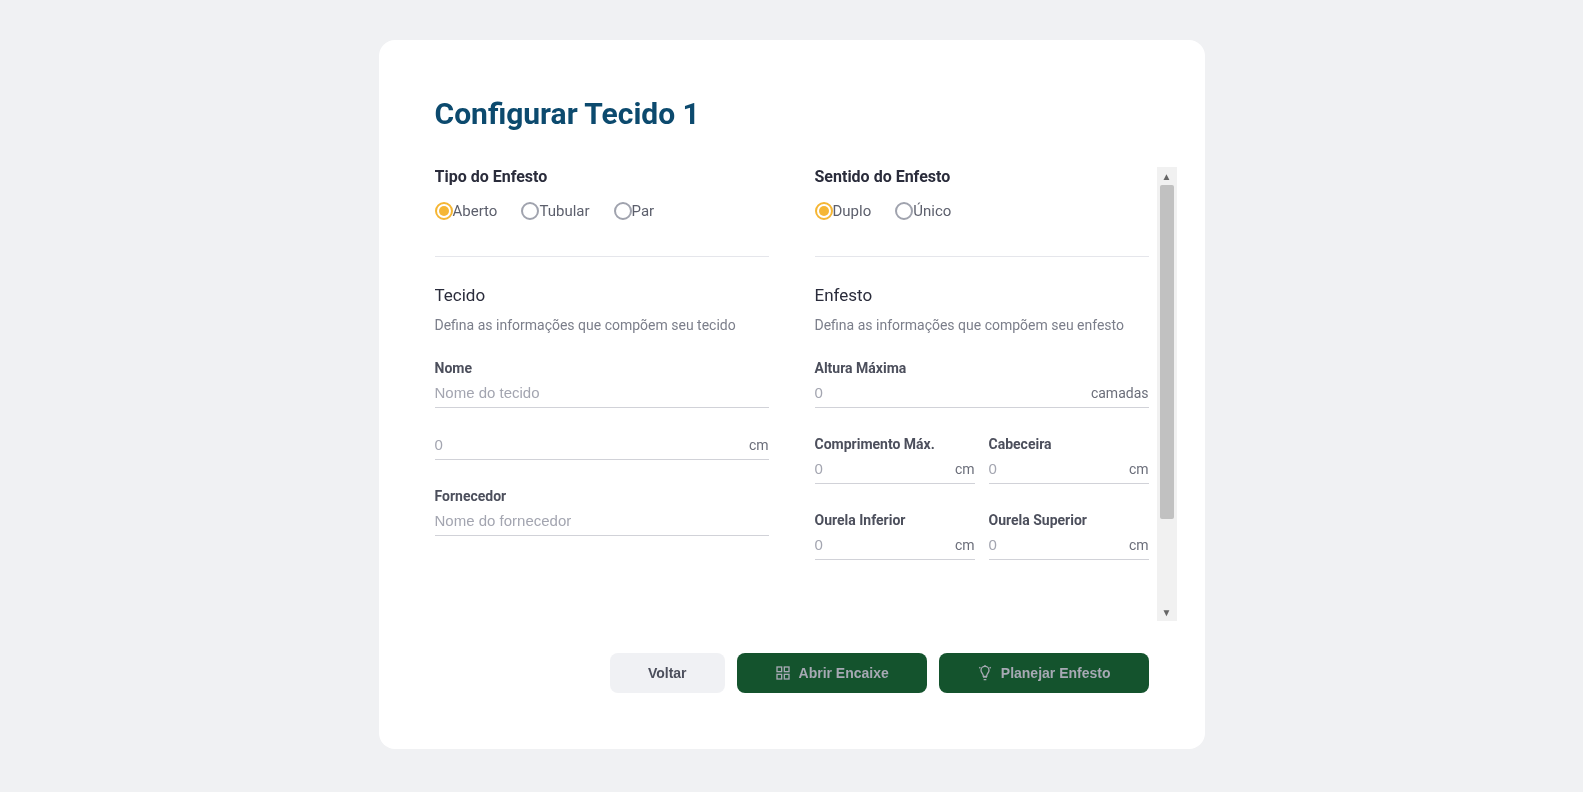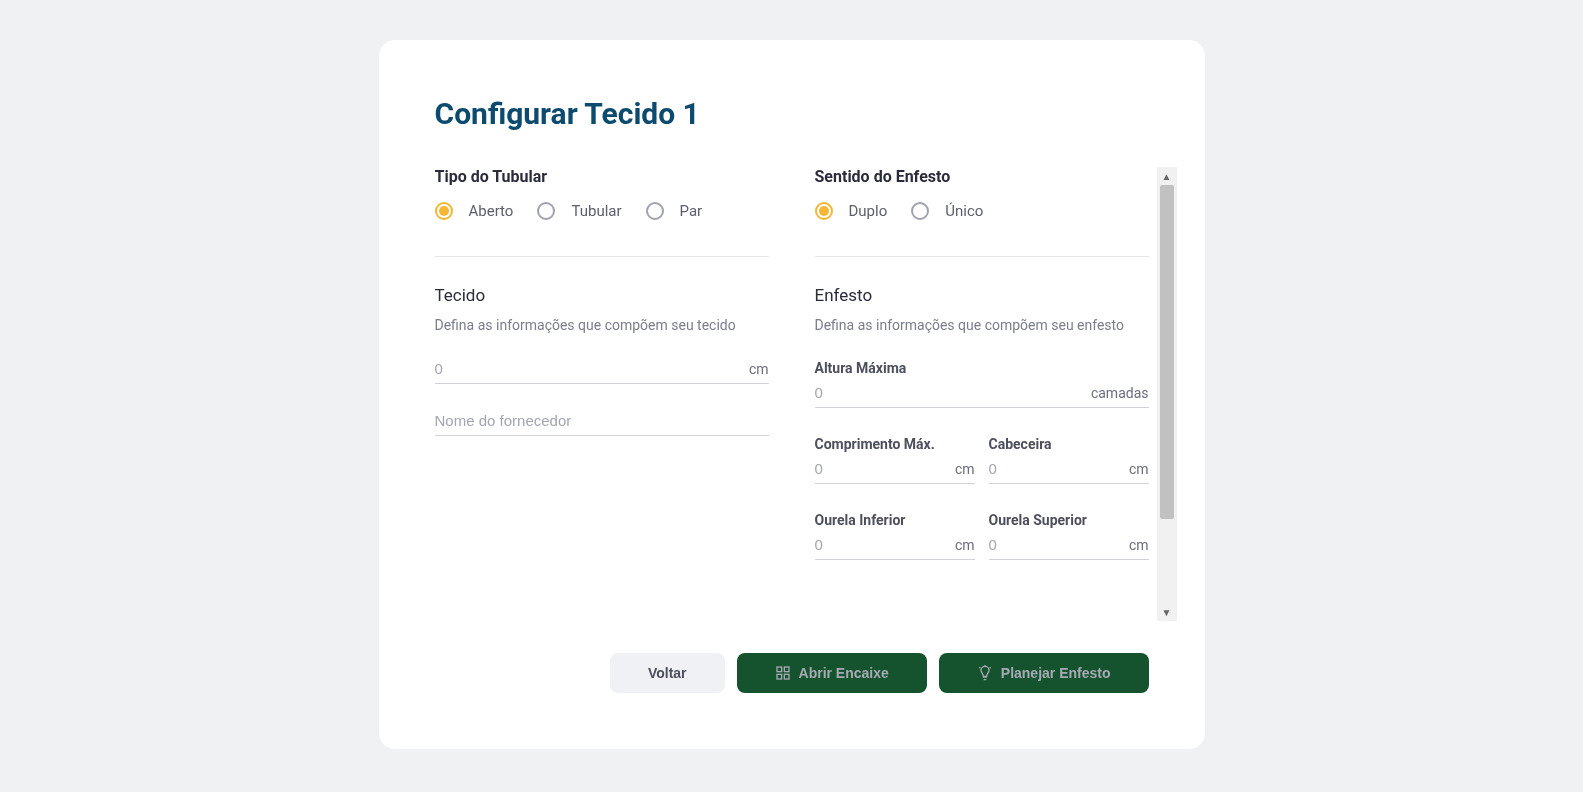--- a/index.html
+++ b/index.html
@@ -77,21 +77,21 @@
       margin-bottom: 16px;
     }
     .radio-row {
       display: flex;
       gap: 24px;
       margin-bottom: 36px;
     }
     .radio-item {
       display: flex;
       align-items: center;
-      gap: 16px;
+      gap: 0;
       cursor: pointer;
     }
     .radio-circle {
       width: 18px;
       height: 18px;
       border: 2px solid #a0a3ae;
       border-radius: 50%;
       display: flex;
       align-items: center;
       justify-content: center;
@@ -203,21 +203,21 @@
 </head>
 <body>
 
 <div class="card">
   <h1 class="page-title">Configurar Tecido 1</h1>
 
   <div class="content-wrap">
     <div class="form-container">
 
       <div class="column">
-        <div class="section-title">Tipo do Tubular</div>
+        <div class="section-title">Tipo do Enfesto</div>
         <div class="radio-row">
           <div class="radio-item">
             <span class="radio-circle checked">
                 <span class="radio-dot"></span>
               </span>
             <span class="radio-label">Aberto</span>
           </div>
           <div class="radio-item">
             <span class="radio-circle"></span>
             <span class="radio-label">Tubular</span>
@@ -226,29 +226,36 @@
             <span class="radio-circle"></span>
             <span class="radio-label">Par</span>
           </div>
         </div>
 
         <hr class="divider">
 
         <div class="subsection-title">Tecido</div>
         <div class="subsection-desc">Defina as informações que compõem seu tecido</div>
 
+        <div class="field">
+          <label class="field-label">Nome</label>
+          <div class="input-wrap">
+            <input type="text" placeholder="Nome do tecido" style="">
+          </div>
+        </div>
 
         <div class="field">
           <div class="input-wrap">
             <input type="text" placeholder="0" style="">
             <span class="input-unit">cm</span>
           </div>
         </div>
 
         <div class="field">
+          <label class="field-label">Fornecedor</label>
           <div class="input-wrap">
             <input type="text" placeholder="Nome do fornecedor" style="">
           </div>
         </div>
       </div>
 
       <div class="column">
         <div class="section-title">Sentido do Enfesto</div>
         <div class="radio-row">
           <div class="radio-item">

